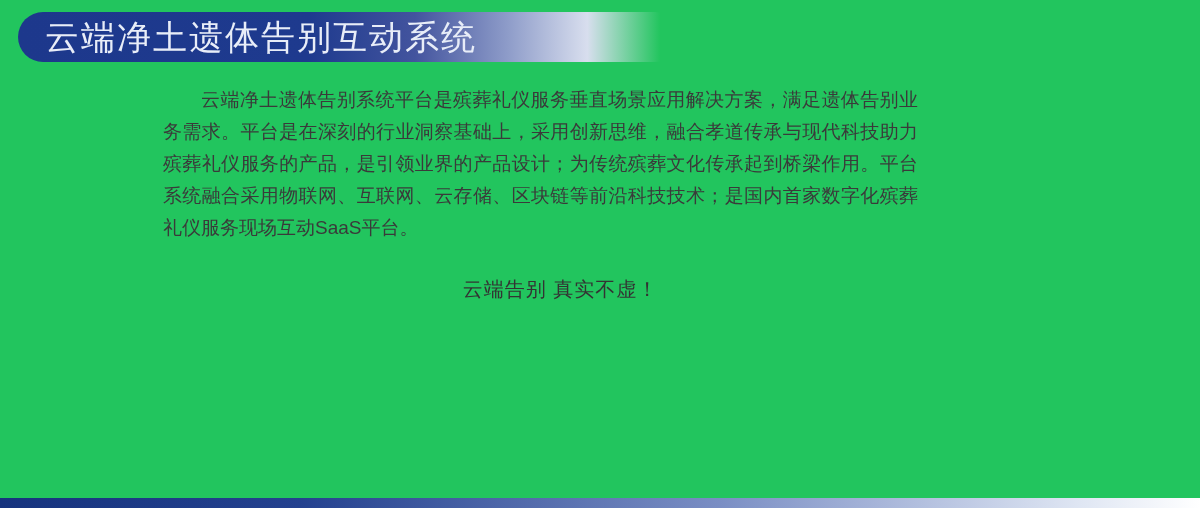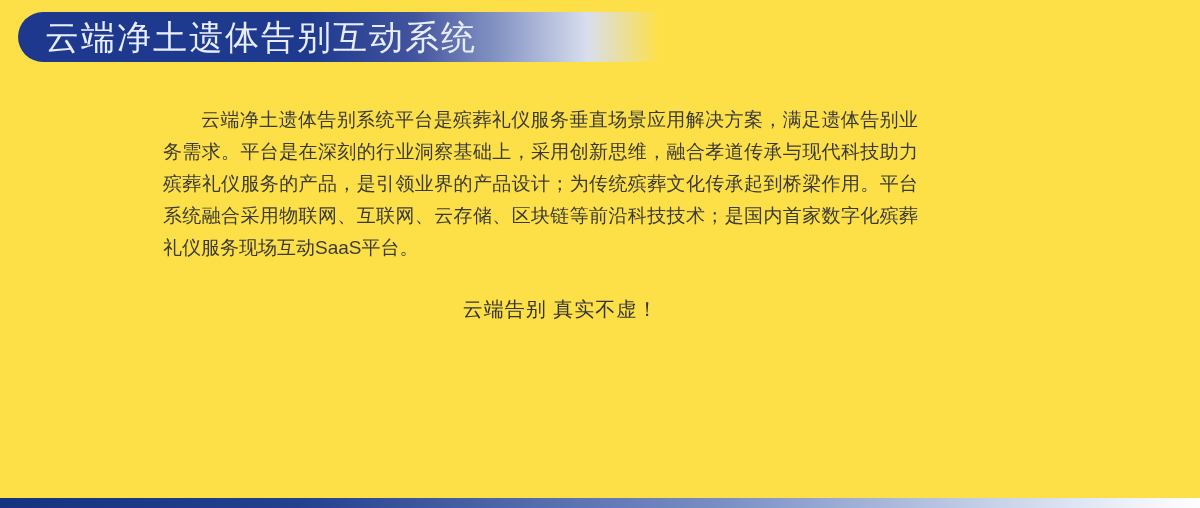--- a/index.html
+++ b/index.html
@@ -5,21 +5,21 @@
   html, body {
     margin: 0;
     padding: 0;
     background: #ffffff;
     font-family: "Liberation Sans", sans-serif;
   }
   .page {
     position: relative;
     width: 1200px;
     height: 508px;
-    background: #fde047;
+    background: #22c55e;
     overflow: hidden;
   }
   
   .banner {
     position: absolute;
     left: 18px;
     top: 12px;
     width: 662px;
     height: 50px;
     border-radius: 26px;
@@ -40,21 +40,21 @@
     line-height: 1;
     font-weight: 500;
     letter-spacing: 2px;
     color: #e8edf8;
     white-space: nowrap;
   }
   
   .content {
     position: absolute;
     left: 163px;
-    top: 104px;
+    top: 84px;
     width: 755px;
     color: #3a3a3a;
     font-size: 19px;
     line-height: 32px;
     text-align: justify;
     font-weight: 400;
   }
   .content p {
     margin: 0;
     text-indent: 2em;

